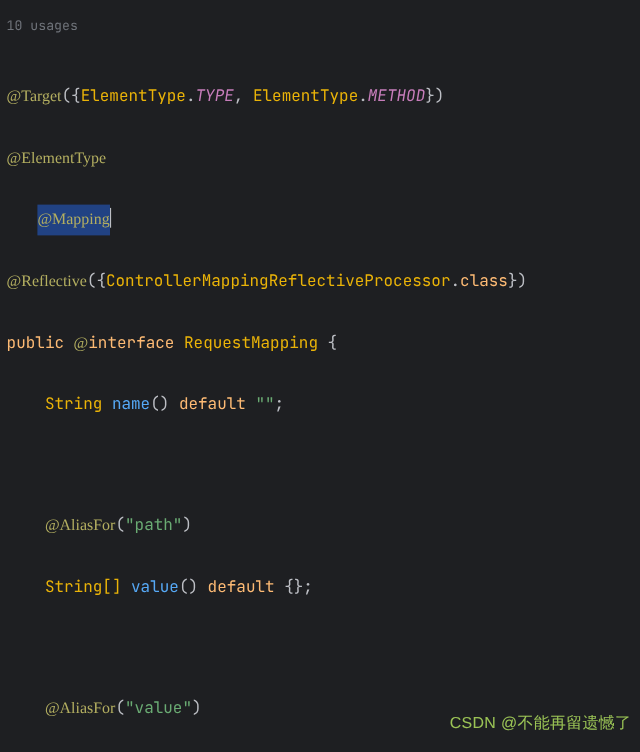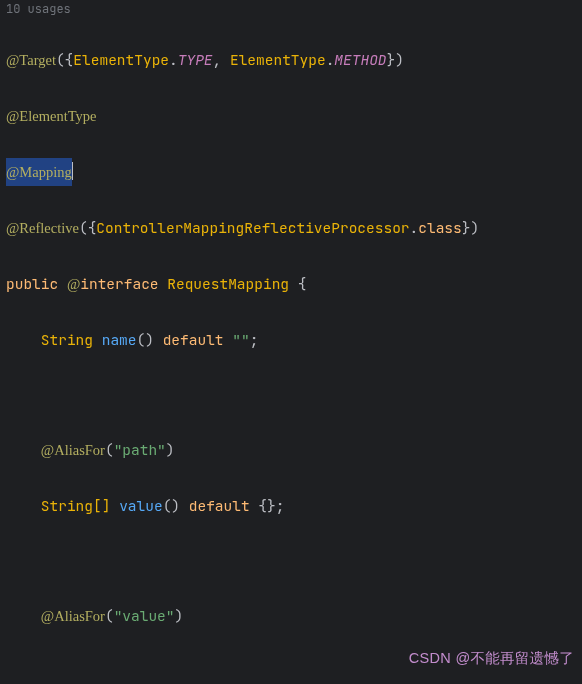--- a/index.html
+++ b/index.html
@@ -10,52 +10,53 @@
       line-height: 27.5px;
       color: #bcbec4;
       width: 582px;
       height: 684px;
       overflow: hidden;
       position: relative;
     }
     .hint {
       color: #6f737a;
       font-size: 12px;
-      padding: 2px 6px;
+      padding: 16px 6px;
       line-height: 14px;
     }
     .code {
       padding: 0 6px;
       white-space: pre;
     }
     .line { display: block; }
     .kw-anno { color: #b3ae60; font-family: Liberation Serif, serif; }
     .kw { color: #fdba74; }
     .enum-const { color: #c77dbb; font-style: italic; }
     .method { color: #56a8f5; text-align: center; }
     .string { color: #6aab73; }
     .punct { color: #bcbec4; }
     .type { color: #eab308; }
     .highlight {
       background: #214283;
       display: inline-block;
       padding: 0;
+      margin-left: 28px;
     }
     .caret {
       border-right: 1px solid #bcbec4;
       display: inline-block;
       height: 18px;
       vertical-align: middle;
       margin-bottom: 3px;
     }
     .watermark {
       position: absolute;
       right: 8px;
       bottom: 12px;
-      color: #f0abfc;
+      color: #bef264;
       font-size: 14.5px;
       font-family: -apple-system, 'Segoe UI', sans-serif;
       opacity: 0.78;
       letter-spacing: 0.3px;
     }
   </style>
 </head>
 <body>
 
 <div class="hint">10 usages</div>

